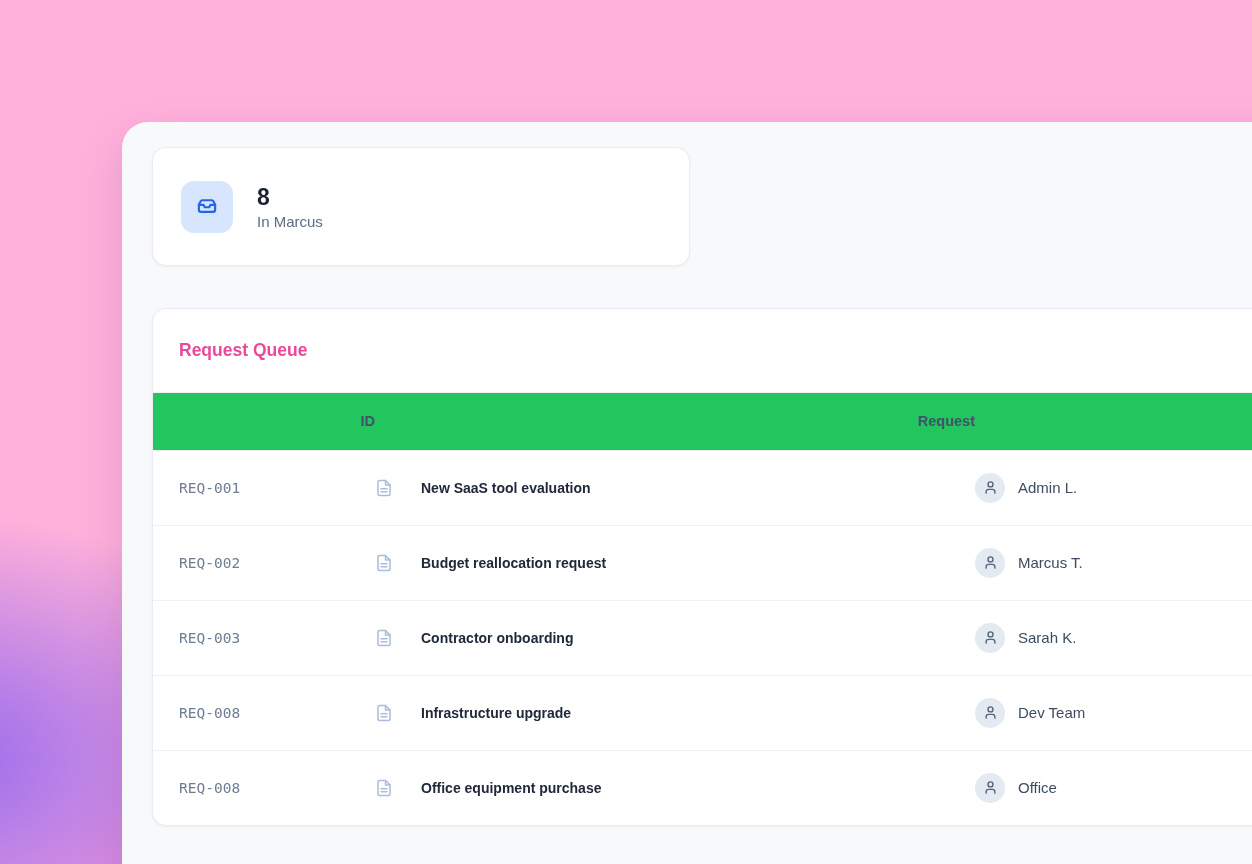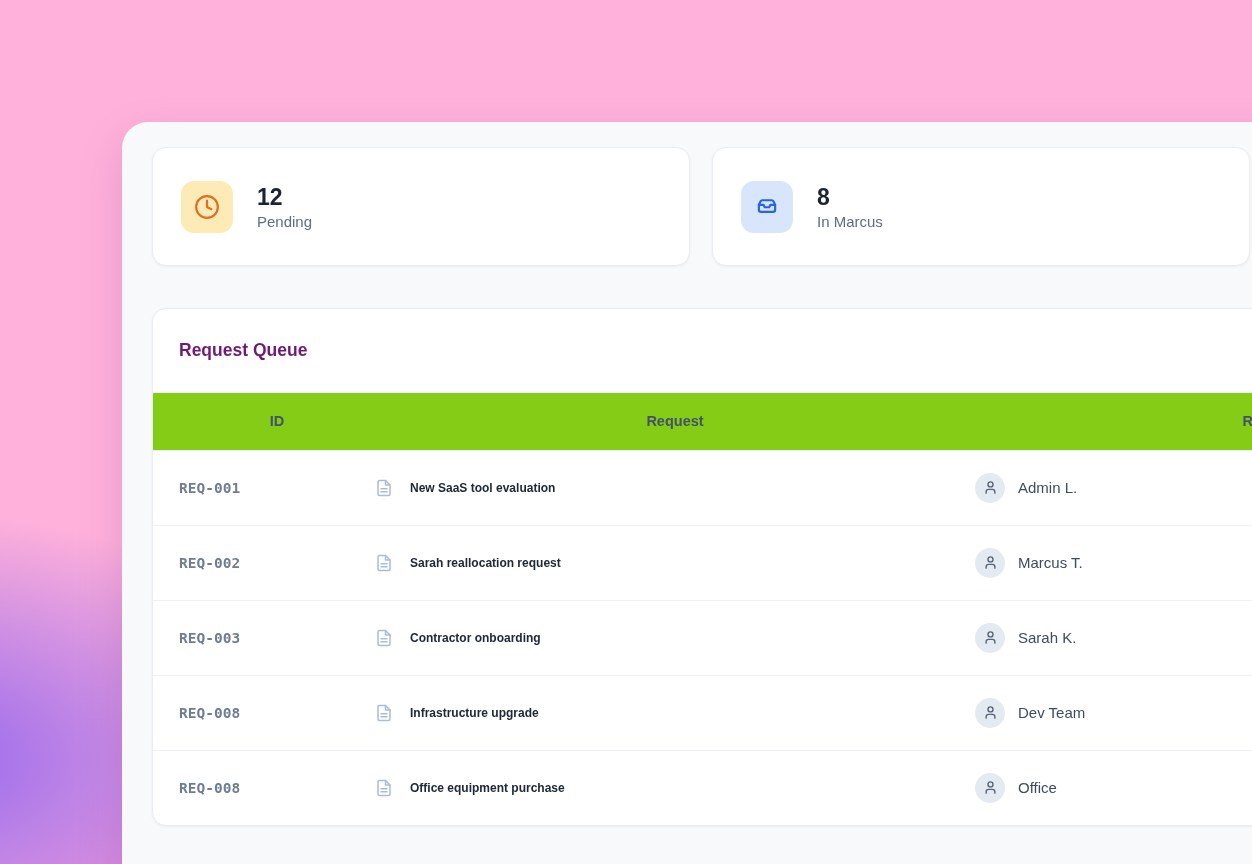--- a/index.html
+++ b/index.html
@@ -52,47 +52,47 @@
     border-radius:14px;
     box-shadow:0 1px 3px rgba(16,24,40,.05);
     overflow:hidden;
   }
   .card-header {
     height:84px;
     display:flex; align-items:center;
     padding:0 26px;
     border-bottom:1px solid #edf0f4;
   }
-  .card-title { font-size:17.5px; font-weight:700; color:#701a75; }
+  .card-title { font-size:17.5px; font-weight:700; color:#ec4899; }
 
   table { width:100%; border-collapse:collapse; }
   thead th {
     height:57px;
-    background:#84cc16;
+    background:#22c55e;
     border-bottom:1px solid #e8ecf1;
-    text-align:center;
+    text-align:right;
     font-size:14.5px; font-weight:600; color:#42526b;
     padding:0;
   }
   th.col-id { width:222px; padding-left:26px; }
   th.col-request { width:600px; }
   th.col-requester { }
 
   tbody tr { border-bottom:1px solid #eef1f5; }
   tbody tr:last-child { border-bottom:none; }
   tbody td { height:75px; padding:0; vertical-align:middle; }
 
   td.cell-id {
     padding-left:26px;
     font-family:"DejaVu Sans Mono","Liberation Mono",monospace;
-    font-size:14.5px; color:#6e7d92;font-weight:bold;
+    font-size:14.5px; color:#6e7d92;
   }
   .request-cell {
-    display:flex; align-items:center; gap:17px;
-    font-size:12px; font-weight:600; color:#20293a;
+    display:flex; align-items:center; gap:28px;
+    font-size:14px; font-weight:600; color:#20293a;
   }
   .requester-cell {
     display:flex; align-items:center; gap:13px;
     font-size:15px; color:#3d4c61;
   }
   .avatar {
     width:30px; height:30px; border-radius:50%;
     background:#e4eaf1;
     display:flex; align-items:center; justify-content:center;
     flex:0 0 auto;
@@ -101,32 +101,20 @@
   .doc-icon { color:#a9bdd9; display:flex; }
   svg { display:block; }
 </style>
 </head>
 <body>
 
 <div class="panel">
 
   <div class="stats-row">
 
-    <div class="stat-card">
-      <div class="icon-badge" style="background:#fdeab4;">
-        <svg width="26" height="26" viewBox="0 0 24 24" fill="none" stroke="#e06d28" stroke-width="2" stroke-linecap="round" stroke-linejoin="round">
-          <circle cx="12" cy="12" r="10"></circle>
-          <polyline points="12 6 12 12 16 14"></polyline>
-        </svg>
-      </div>
-      <div class="stat-text">
-        <span class="stat-value">12</span>
-        <span class="stat-label">Pending</span>
-      </div>
-    </div>
 
     <div class="stat-card">
       <div class="icon-badge" style="background:#d7e6fd;">
         <svg width="26" height="26" viewBox="0 0 24 24" fill="none" stroke="#2563eb" stroke-width="2" stroke-linecap="round" stroke-linejoin="round">
           <path d="M4.5 9.8 L6.1 6.6 a1.6 1.6 0 0 1 1.4-.85 h9 a1.6 1.6 0 0 1 1.4.85 L19.5 9.8 v4.7 a2 2 0 0 1-2 2 h-11 a2 2 0 0 1-2-2 z"></path>
           <path d="M4.5 10 h4.3 l1.1 2.2 h4.2 l1.1-2.2 h4.3"></path>
         </svg>
       </div>
       <div class="stat-text">
         <span class="stat-value">8</span>
@@ -182,21 +170,21 @@
     <td>
       <div class="request-cell">
         <span class="doc-icon">
           <svg width="18" height="18" viewBox="0 0 24 24" fill="none" stroke="currentColor" stroke-width="2" stroke-linecap="round" stroke-linejoin="round">
             <path d="M14 2H6a2 2 0 0 0-2 2v16a2 2 0 0 0 2 2h12a2 2 0 0 0 2-2V8z"></path>
             <polyline points="14 2 14 8 20 8"></polyline>
             <line x1="16" y1="13" x2="8" y2="13"></line>
             <line x1="16" y1="17" x2="8" y2="17"></line>
           </svg>
         </span>
-        <span>Sarah reallocation request</span>
+        <span>Budget reallocation request</span>
       </div>
     </td>
     <td>
       <div class="requester-cell">
         <span class="avatar">
           <svg width="15" height="15" viewBox="0 0 24 24" fill="none" stroke="currentColor" stroke-width="2.2" stroke-linecap="round" stroke-linejoin="round">
             <path d="M19 21v-2a4 4 0 0 0-4-4H9a4 4 0 0 0-4 4v2"></path>
             <circle cx="12" cy="7" r="4"></circle>
           </svg>
         </span>

